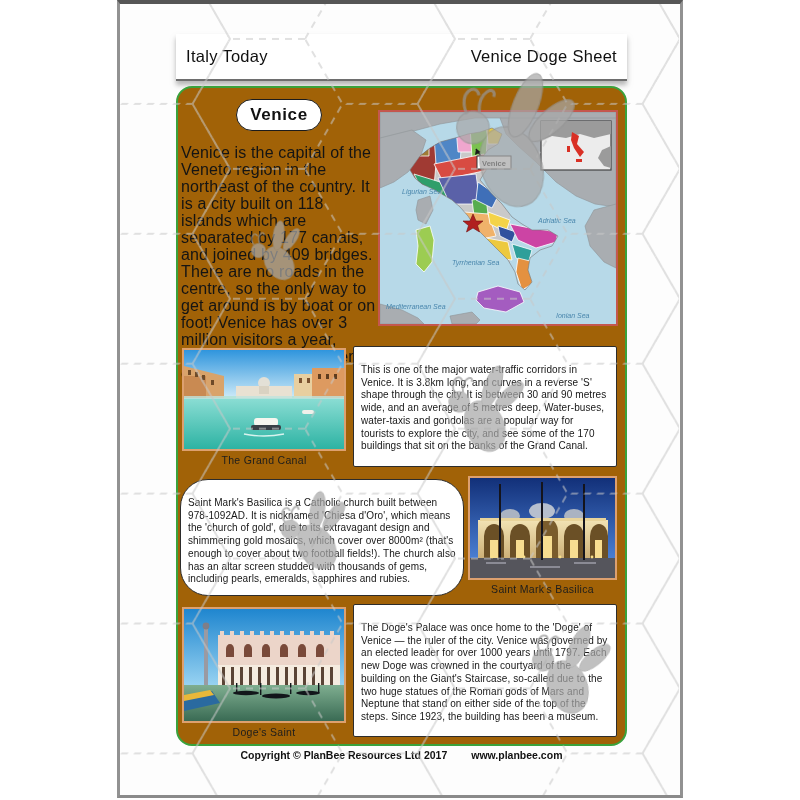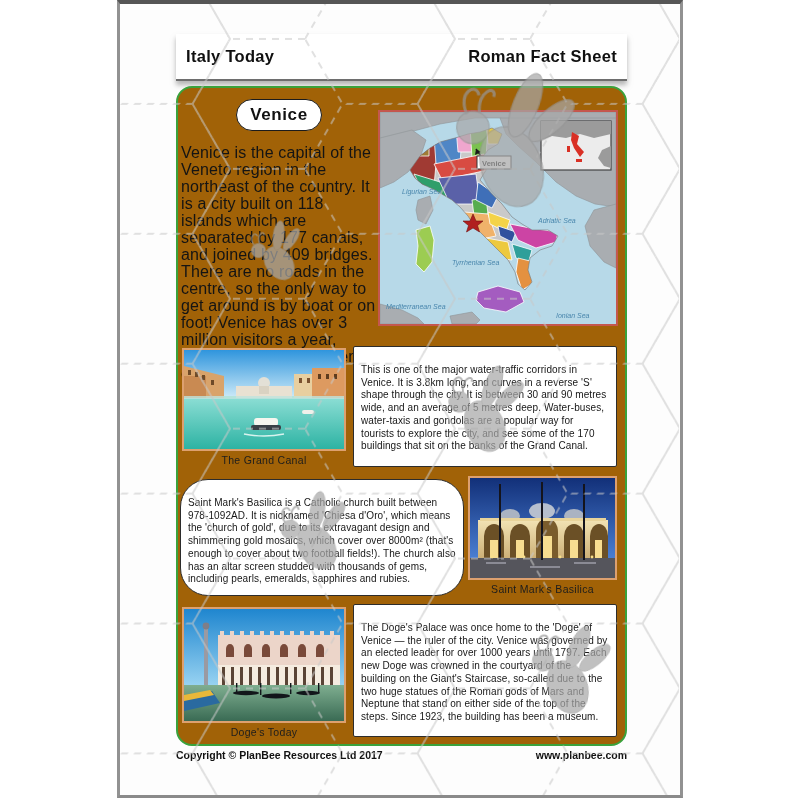--- a/index.html
+++ b/index.html
@@ -14,21 +14,21 @@
     border-left:3px solid #929292;border-right:3px solid #929292;
     border-top:4px solid #565656;border-bottom:3px solid #8a8a8a;
   }
   
   .header-band{
     position:absolute;left:56px;top:30px;width:451px;height:47px;
     background:#ffffff;display:flex;align-items:center;justify-content:space-between;
     padding:0 10px;box-sizing:border-box;
     border-bottom:2px solid #6e6e6e;box-shadow:0 4px 5px rgba(120,120,120,.55);
   }
-  .header-band .h-text{font-size:16.5px;font-weight:bold;color:#101010;letter-spacing:.3px;}
+  .header-band .h-text{font-size:16.5px;font-weight:normal;color:#101010;letter-spacing:.3px;}
   
   .green-box{
     position:absolute;left:56px;top:82px;width:451px;height:660px;
     background:#a16207;border:2.5px solid #3aa23c;border-radius:16px;
     box-sizing:border-box;
   }
   .title-oval{
     position:absolute;left:58px;top:11px;width:86px;height:32px;
     background:#ffffff;border:1.6px solid #1c1c1c;border-radius:17px;
     display:flex;align-items:center;justify-content:center;
@@ -57,37 +57,37 @@
     position:absolute;background:#ffffff;border:1.2px solid #2c2c2c;border-radius:2px;
     padding:17px 7px;box-sizing:border-box;
     font-size:10px;line-height:12.7px;color:#161616;letter-spacing:.1px;overflow:hidden;
   }
   .box-canal{left:175px;top:258px;width:264px;height:121px;}
   .box-stmarks{left:2px;top:391px;width:284px;height:117px;border-radius:28px;}
   .box-doge{left:175px;top:516px;width:264px;height:133px;}
   
   .footer{
     position:absolute;left:56px;top:745px;width:451px;display:flex;
-    justify-content:space-between;font-size:10.5px;font-weight:bold;color:#111;gap:24px;
+    justify-content:center;font-size:10.5px;font-weight:bold;color:#111;gap:24px;
   }
   
   .watermark{
     position:absolute;left:0;top:0;width:559px;height:791px;z-index:10;
     pointer-events:none;
   }
   svg text{font-family:"Liberation Sans",sans-serif;}
 </style>
 </head>
 <body>
 
 <div class="photo">
 
   <div class="header-band">
     <span class="h-text">Italy Today</span>
-    <span class="h-text">Roman Fact Sheet</span>
+    <span class="h-text">Venice Doge Sheet</span>
   </div>
 
   <div class="green-box">
 
     <div class="title-oval">Venice</div>
 
     <div class="intro-text">Venice is the capital of the Veneto region in the northeast of the country. It is a city built on 118 islands which are separated by 177 canals, and joined by 409 bridges. There are no roads in the centre, so the only way to get around is by boat or on foot! Venice has over 3 million visitors a year, meaning the city is often overcrowded.</div>
 
     <div class="map-box">
       <svg width="236" height="212" viewBox="0 0 236 212">
@@ -322,21 +322,21 @@
             <ellipse cx="124" cy="84" rx="12" ry="2.2"></ellipse>
           <rect x="52" y="74" width="1.4" height="10"></rect>
             <rect x="76" y="74" width="1.4" height="12"></rect>
             <rect x="106" y="74" width="1.4" height="11"></rect>
             <rect x="134" y="74" width="1.4" height="10"></rect>
         </g>
         <polygon points="0,88 28,82 36,94 0,102" fill="#2a6aa0"></polygon>
         <polygon points="0,86 26,81 30,86 0,92" fill="#e8b83a"></polygon>
       </svg>
     </figure>
-    <div class="caption cap-doge">Doge's Today</div>
+    <div class="caption cap-doge">Doge's Saint</div>
 
     <div class="text-box box-doge">The Doge's Palace was once home to the 'Doge' of Venice — the ruler of the city. Venice was governed by an elected leader for over 1000 years until 1797. Each new Doge was crowned in the courtyard of the building on the Giant's Staircase, so-called due to the two huge statues of the Roman gods of Mars and Neptune that stand on either side of the top of the steps. Since 1923, the building has been a museum.</div>
 
   </div>
 
   <div class="footer">
     <span>Copyright © PlanBee Resources Ltd 2017</span>
     <span>www.planbee.com</span>
   </div>
 

